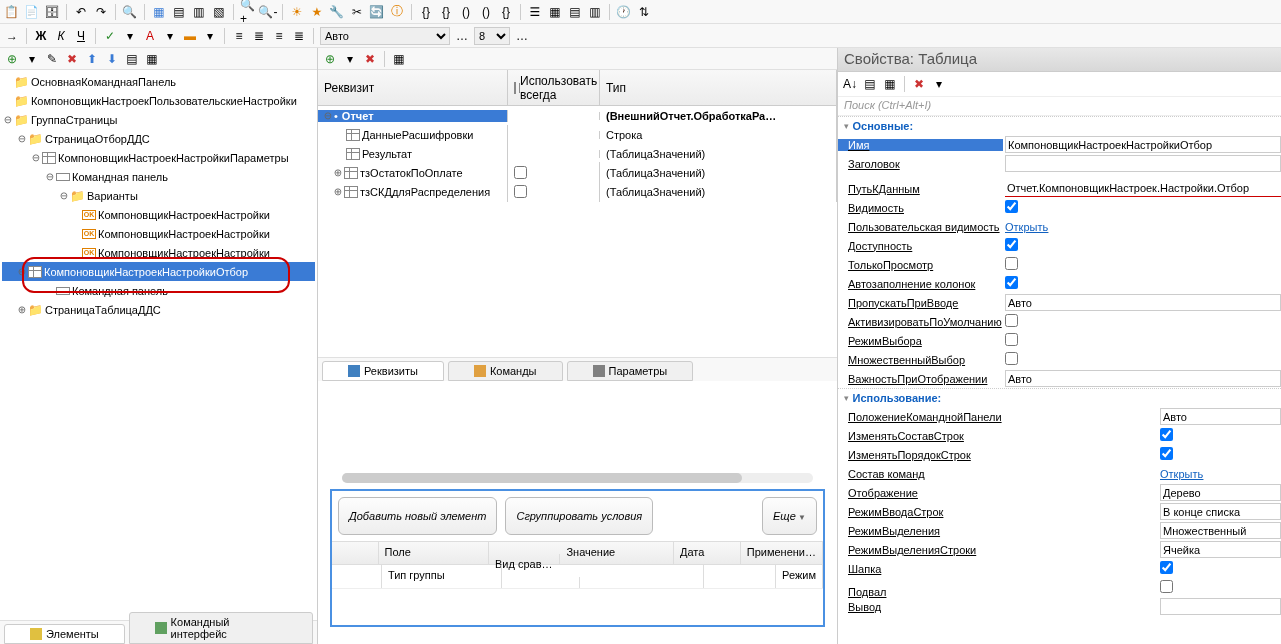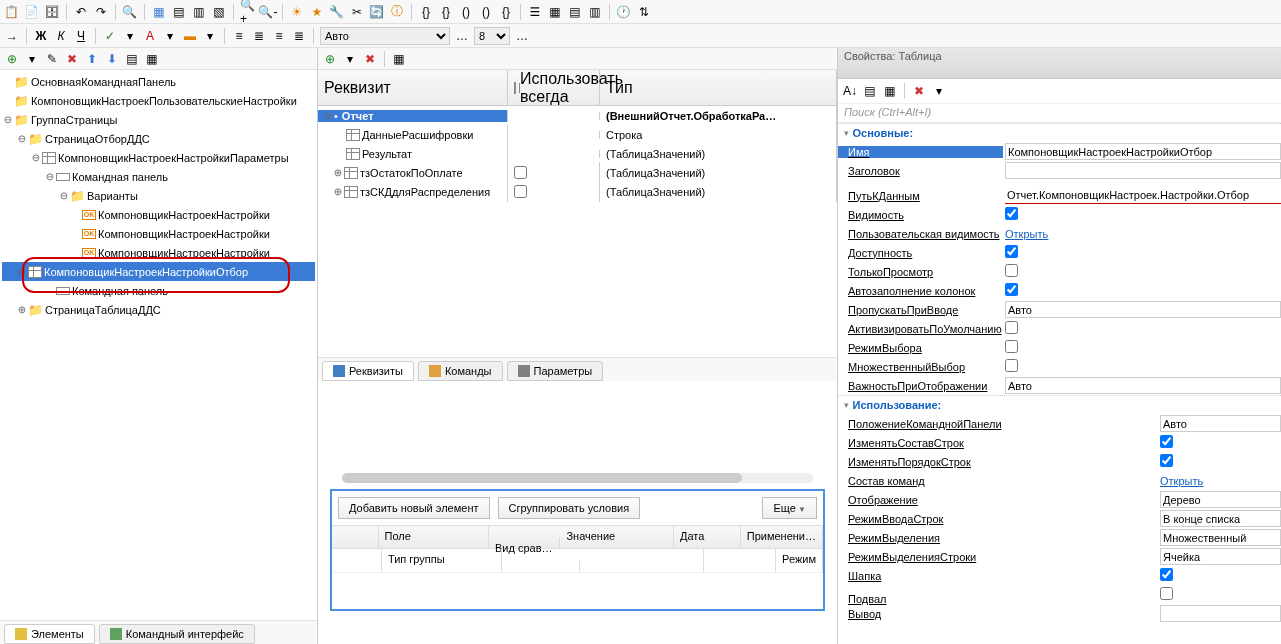--- a/index.html
+++ b/index.html
@@ -19,50 +19,50 @@
 .tree-row.selected { background: #3a7bd5; color: #fff; }
 .ex { width: 12px; text-align: center; cursor: pointer; color: #666; font-size: 10px; }
 .folder-icon { color: #f0b040; font-size: 12px; margin-right: 2px; }
 .table-icon { display: inline-block; width: 14px; height: 12px; background: #fff; border: 1px solid #888; margin-right: 2px; position: relative; }
 .table-icon::before { content: ""; position: absolute; top: 3px; left: 0; right: 0; border-top: 1px solid #888; }
 .table-icon::after { content: ""; position: absolute; left: 4px; top: 0; bottom: 0; border-left: 1px solid #888; }
 .panel-icon { display: inline-block; width: 14px; height: 8px; border: 1px solid #888; background: #fff; margin-right: 2px; }
 .ok-icon { display: inline-block; width: 14px; height: 10px; border: 1px solid #e08000; color: #e08000; font-size: 7px; font-weight: bold; text-align: center; line-height: 8px; margin-right: 2px; background: #fff; }
 .highlighted-oval { position: absolute; border: 2px solid #cc0000; border-radius: 12px; pointer-events: none; }
 .tabs-bar { height: 24px; display: flex; align-items: flex-end; background: #f8f8f8; border-top: 1px solid #e0e0e0; padding: 0 4px; gap: 4px; }
-.tab { padding: 3px 10px; background: #f0f0f0; border: 1px solid #ccc; border-radius: 3px 3px 0 0; font-size: 11px; display: flex; align-items: center; gap: 4px; cursor: pointer; }
+.tab { padding: 3px 25px; background: #f0f0f0; border: 1px solid #ccc; border-radius: 3px 3px 0 0; font-size: 11px; display: flex; align-items: center; gap: 4px; cursor: pointer; }
 .tab.active { background: #fff; font-weight: normal; }
 .tab-icon { width: 12px; height: 12px; display: inline-block; }
-.req-grid-header { display: flex; height: 36px; background: linear-gradient(#f8f8f8,#ececec); border-bottom: 1px solid #ccc; font-size: 16px; }
+.req-grid-header { display: flex; height: 36px; background: linear-gradient(#f8f8f8,#ececec); border-bottom: 1px solid #ccc; font-size: 12px; }
 .req-col { padding: 4px 6px; border-right: 1px solid #ccc; display: flex; align-items: center; }
 .rc1 { width: 190px; } .rc2 { width: 92px; align-items: center; } .rc3 { flex: 1; }
 .req-body { flex: 1; overflow: auto; }
 .req-row { display: flex; height: 19px; align-items: center; }
 .req-row.selected .rc1-inner { background: #3a7bd5; color: #fff; }
 .rc1-inner { display: flex; align-items: center; width: 100%; height: 100%; padding-left: 4px; }
-.props-title { background: linear-gradient(#e8e8e8,#d8d8d8); height: 31px; padding: 2px 6px; font-size: 11px; color: #555; border-bottom: 1px solid #ccc; }
+.props-title { background: linear-gradient(#e8e8e8,#d8d8d8); height: 24px; padding: 2px 6px; font-size: 15px; color: #555; border-bottom: 1px solid #ccc; }
 .props-toolbar { height: 24px; display: flex; align-items: center; gap: 4px; padding: 0 4px; }
 .props-search { height: 20px; padding: 2px 6px; color: #999; border-top: 1px solid #eee; border-bottom: 1px solid #eee; font-style: italic; }
 .props-body { flex: 1; overflow: auto; font-size: 11px; }
 .props-section { color: #1060c0; font-weight: bold; padding: 2px 6px; height: 19px; display: flex; align-items: center; border-top: 1px dotted #ccc; }
 .props-section::before { content: "▾"; margin-right: 4px; font-size: 9px; color: #888; font-weight: normal; }
 .prop-row { display: flex; height: 19px; align-items: center; text-decoration: underline; }
 .prop-label { width: 165px; padding-left: 10px; }
 .prop-value { flex: 1; padding-left: 2px; }
 .prop-row.primary .prop-label { background: #3a7bd5; color: #fff; }
 .prop-input { width: 100%; border: 1px solid #ccc; font-size: 11px; height: 17px; padding: 0 2px; }
 .prop-input.underlined { border: none; border-bottom: 1px solid #cc0000; }
 .prop-link { color: #1060c0; text-decoration: underline; cursor: pointer; }
 .prop-check { width: 13px; height: 13px; }
 .bottom-area { flex: 1; padding: 6px; }
 .scroll-track { height: 10px; background: #eee; border-radius: 5px; position: relative; margin: 6px 18px; }
 .scroll-thumb { position: absolute; height: 100%; background: #ccc; border-radius: 5px; left: 0; width: 85%; }
 .filter-panel { border: 2px solid #4a90e2; margin: 4px 6px; }
 .filter-toolbar { display: flex; padding: 6px; gap: 8px; align-items: center; }
-.filter-btn { padding: 4px 10px; background: linear-gradient(#fdfdfd,#eee); border: 1px solid #bbb; border-radius: 0; font-size: 11px; cursor: pointer; }
+.filter-btn { padding: 12px 10px; background: linear-gradient(#fdfdfd,#eee); border: 1px solid #bbb; border-radius: 6px; font-size: 11px; cursor: pointer; font-style: italic; }
 .filter-btn.dd::after { content: " ▼"; font-size: 8px; color: #666; }
 .filter-spacer { flex: 1; }
 .filter-grid-h { display: flex; height: 24px; background: linear-gradient(#f8f8f8,#ececec); border-top: 1px solid #ddd; border-bottom: 1px solid #ddd; }
 .fc { padding: 4px 6px; border-right: 1px solid #ddd; font-size: 11px; }
 .fc0 { width: 56px; } .fc1 { width: 138px; } .fc2 { width: 88px; margin-top: 12px; } .fc3 { width: 142px; } .fc4 { width: 82px; } .fc5 { flex: 1; }
 .filter-grid-r { display: flex; height: 24px; border-bottom: 1px solid #eee; }
 .i-green { color: #2a8a2a; } .i-red { color: #cc3333; } .i-blue { color: #3a7bd5; } .i-orange { color: #e08000; }
 </style>
 </head>
 <body>

